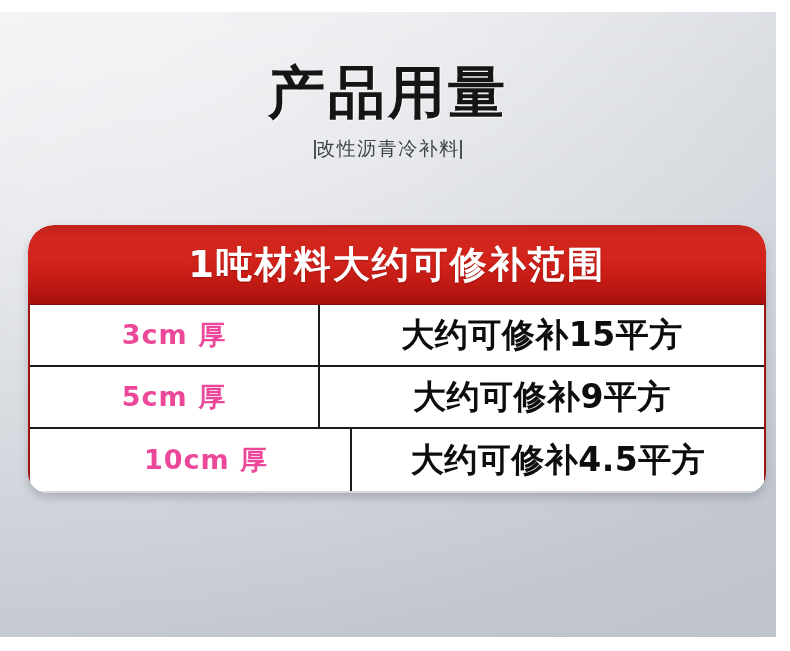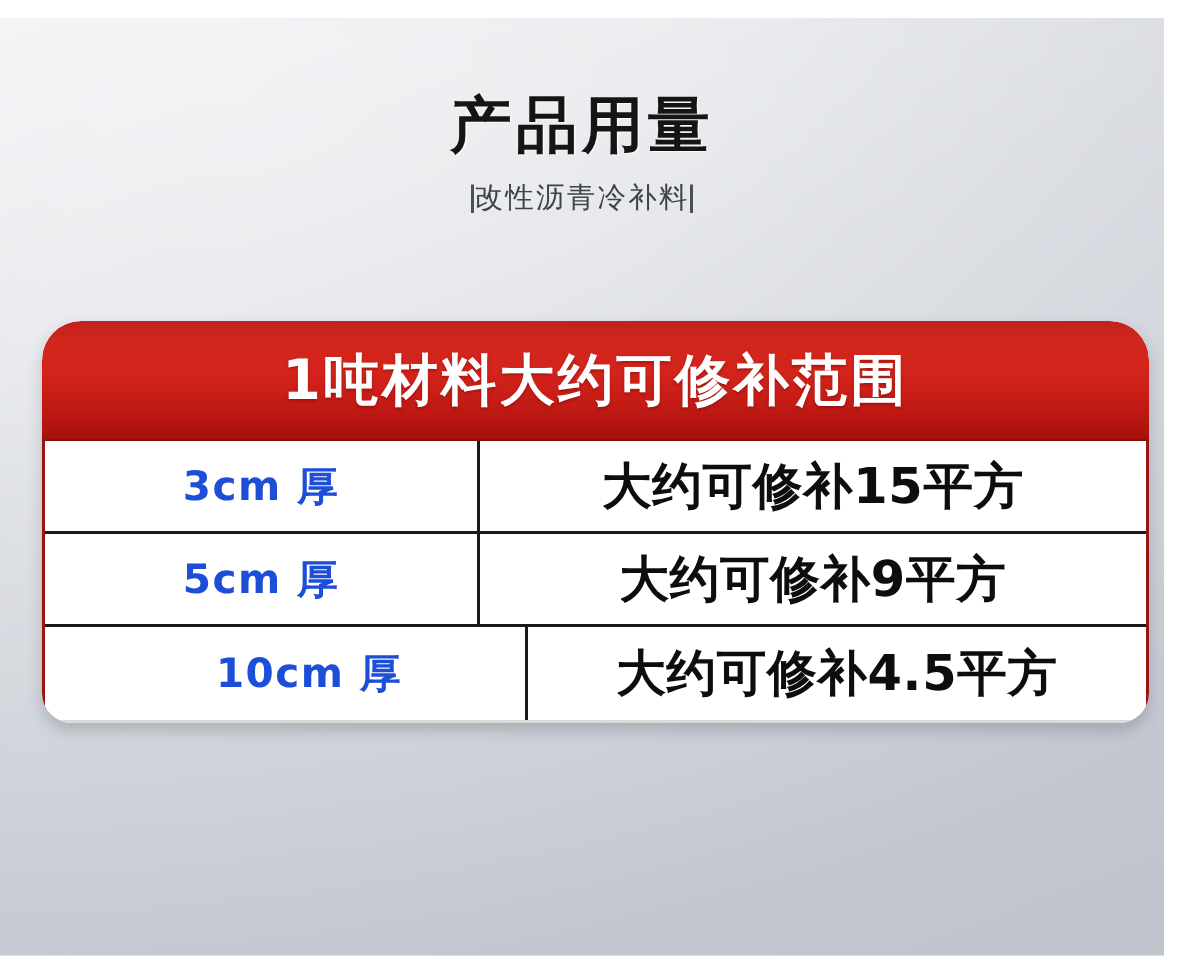--- a/index.html
+++ b/index.html
@@ -44,21 +44,21 @@
   
   #heading {
     position: absolute;
     left: 0;
     top: 62px;
     width: 776px;
     text-align: center;
     z-index: 3;
   }
   #title {
-    font-size: 41px;
+    font-size: 57px;
     line-height: 1.06;
     font-weight: 700;
     letter-spacing: 3px;
     color: #151515;
     text-shadow: 1px 1px 0 rgba(255,255,255,0.75);
     font-family: "DejaVu Sans", "Liberation Sans", sans-serif;
   }
   #subtitle-row {
     margin-top: 14px;
     display: flex;
@@ -76,21 +76,21 @@
     letter-spacing: 1.5px;
     color: #3f4349;
     font-weight: 400;
     white-space: nowrap;
   }
 
   
   #card {
     position: absolute;
     left: 28px;
-    top: 214px;
+    top: 225px;
     width: 738px;
     border-radius: 26px 26px 20px 20px;
     background: #ffffff;
     box-shadow: 0 5px 9px rgba(90,96,108,0.30);
     overflow: hidden;
     z-index: 4;
   }
 
   #card-header {
     height: 80px;
@@ -144,21 +144,21 @@
   .cell-area {
     flex: 1 1 auto;
     display: flex;
     align-items: center;
     justify-content: center;
     box-sizing: border-box;
   }
   .cell-thickness span {
     font-size: 27px;
     font-weight: 700;
-    color: #1d4ed8;
+    color: #ec4899;
     letter-spacing: 1px;
     white-space: nowrap;
     text-align: center;
   }
   .cell-area span {
     font-size: 33px;
     font-weight: 700;
     color: #0d0d0d;
     letter-spacing: 0.5px;
     white-space: nowrap;

